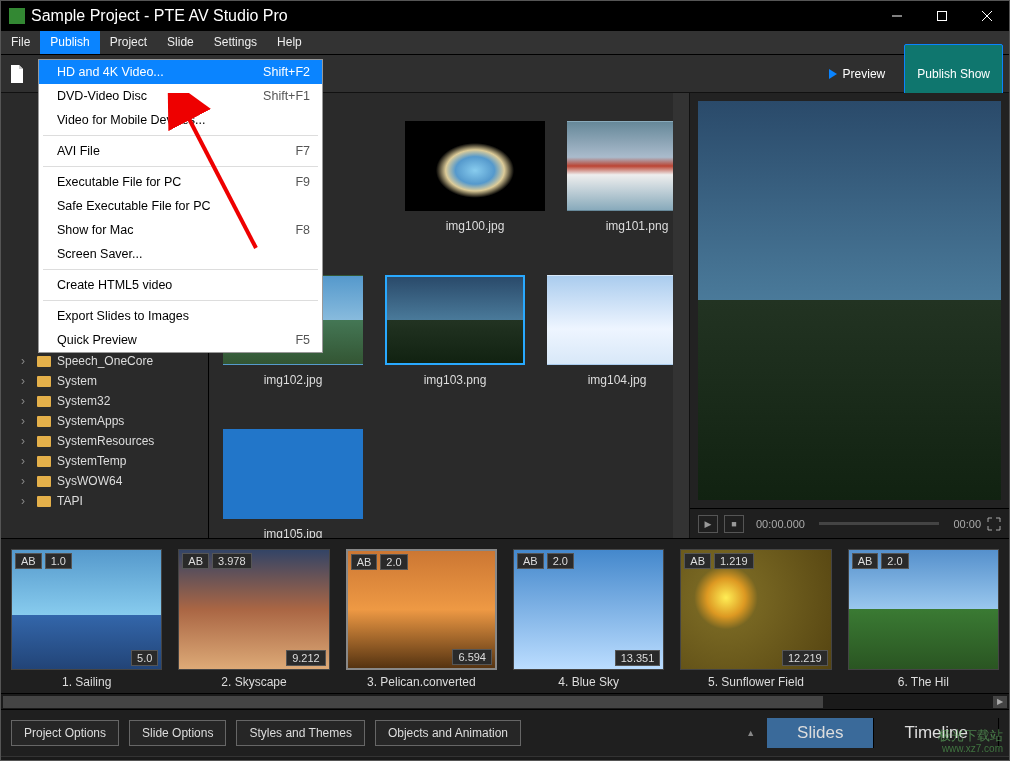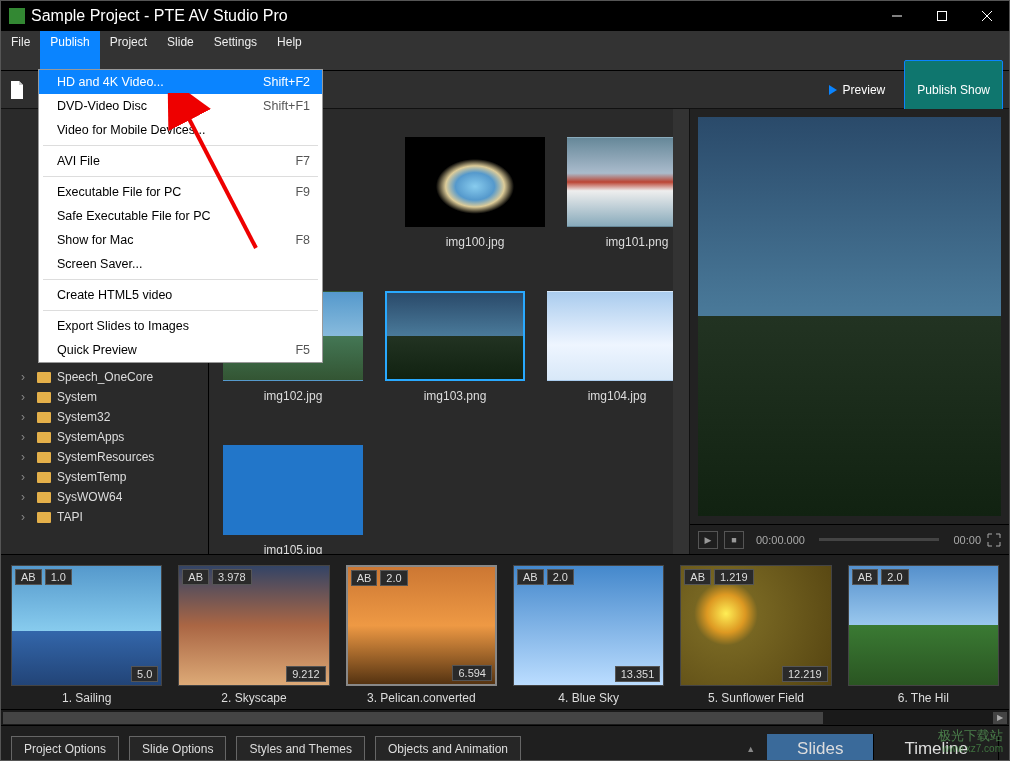--- a/index.html
+++ b/index.html
@@ -7,34 +7,34 @@
 
 
 .titlebar { background: #000; height: 30px; display: flex; align-items: center; padding: 0 0 0 8px; color: #fff; }
 .titlebar .icon { width: 16px; height: 16px; margin-right: 6px; display:inline-block; background:#338833; }
 .titlebar .title { flex: 1; font-size: 16px; }
 .titlebar .winbtns { display: flex; }
 .titlebar .winbtn { width: 45px; height: 30px; display:flex; align-items:center; justify-content:center; color:#fff;}
 .titlebar .winbtn svg { width:10px; height:10px; stroke:#fff; fill:none; stroke-width:1;}
 
 
-.menubar { background: #333; height: 40px; display: flex; align-items: stretch; border-bottom: 1px solid #000; font-size: 12px;}
+.menubar { background: #333; height: 24px; display: flex; align-items: stretch; border-bottom: 1px solid #000; font-size: 12px;}
 .menubar .mitem { padding: 4px 10px; color: #eee; cursor:pointer;}
 .menubar .mitem.active { background: #0a84ff; color: #fff; }
 
 
 .toolbar { background: #2f2f2f; height: 38px; display: flex; align-items: center; padding: 0 6px; border-bottom:1px solid #111; }
 .toolbar .left-icon { width: 20px; height:24px; margin-right: 6px; display:flex; align-items:center; justify-content:center;}
 .toolbar .spacer { flex:1;}
 .toolbar .tbtn { display:flex; align-items:center; gap:6px; padding:4px 10px; color:#fff; border:1px solid transparent; border-radius:2px;}
 .toolbar .tbtn.preview .picon { display:inline-block; width:0;height:0; border-left:8px solid #0a84ff; border-top:5px solid transparent; border-bottom:5px solid transparent;}
 .toolbar .tbtn.publish { background:#0f766e; border:1px solid #0a84ff; margin-left:8px; padding:22px 12px;}
 
 
-.dropdown { position:absolute; left:37px; top:68px; width:285px; background:#fff; color:#000; border:1px solid #999; z-index:100; font-size:12.5px;}
+.dropdown { position:absolute; left:37px; top:58px; width:285px; background:#fff; color:#000; border:1px solid #999; z-index:100; font-size:12.5px;}
 .dropdown .drow { display:flex; padding:5px 12px 5px 18px; align-items:center;}
 .dropdown .drow.highlight { background:#0a84ff; color:#fff;}
 .dropdown .sep { height:1px; background:#ddd; margin:3px 4px;}
 .dropdown .dlabel { flex:1;}
 .dropdown .dshort { color:#555; }
 .dropdown .drow.highlight .dshort{color:#fff;}
 
 
 .arrow { position:absolute; left:145px; top:92px; width:120px; height:160px; z-index:101; pointer-events:none;}
 

